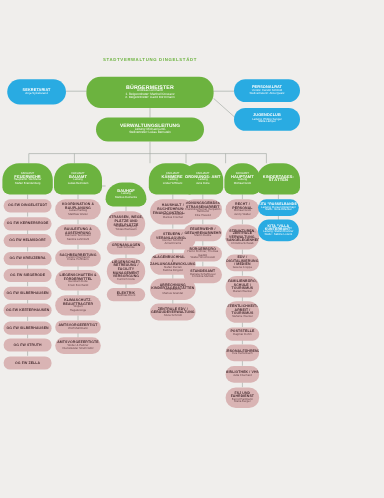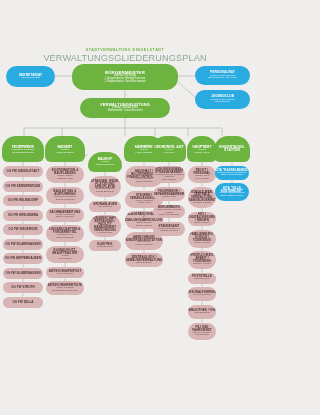--- a/index.html
+++ b/index.html
@@ -124,21 +124,20 @@
         <line x1="202" y1="283" x2="202" y2="287"></line>
         <line x1="202" y1="300.8" x2="202" y2="304.8"></line>
         <line x1="202" y1="318.6" x2="202" y2="322.6"></line>
         <line x1="232" y1="162" x2="232" y2="166"></line>
         <line x1="232" y1="179.3" x2="232" y2="183.3"></line>
       </g>
   </svg>
 
   <div id="hdr">
     <div class="h1">STADTVERWALTUNG DINGELSTÄDT</div>
-    <div class="h2">VERWALTUNGSGLIEDERUNGSPLAN</div>
   </div>
 
 <div class="node blue" style="left: 6px; top: 66px; width: 49px; height: 21px;">
       <div class="ttl" style="font-size: 3.2px;">SEKRETARIAT</div>
       <div class="sub" style="font-size: 2.5px;">Anja Sylvelerand</div>
     </div>
     <div class="node green" style="left: 72px; top: 64px; width: 106px; height: 26px;">
       <div class="ttl" style="font-size: 4.4px;">BÜRGERMEISTER</div>
       <div class="sub" style="font-size: 2.6px;">Andreas Fernhardt</div>
       <div class="sub" style="font-size: 2.6px;">1. Beigeordneter: Marthel Konstanz</div>

